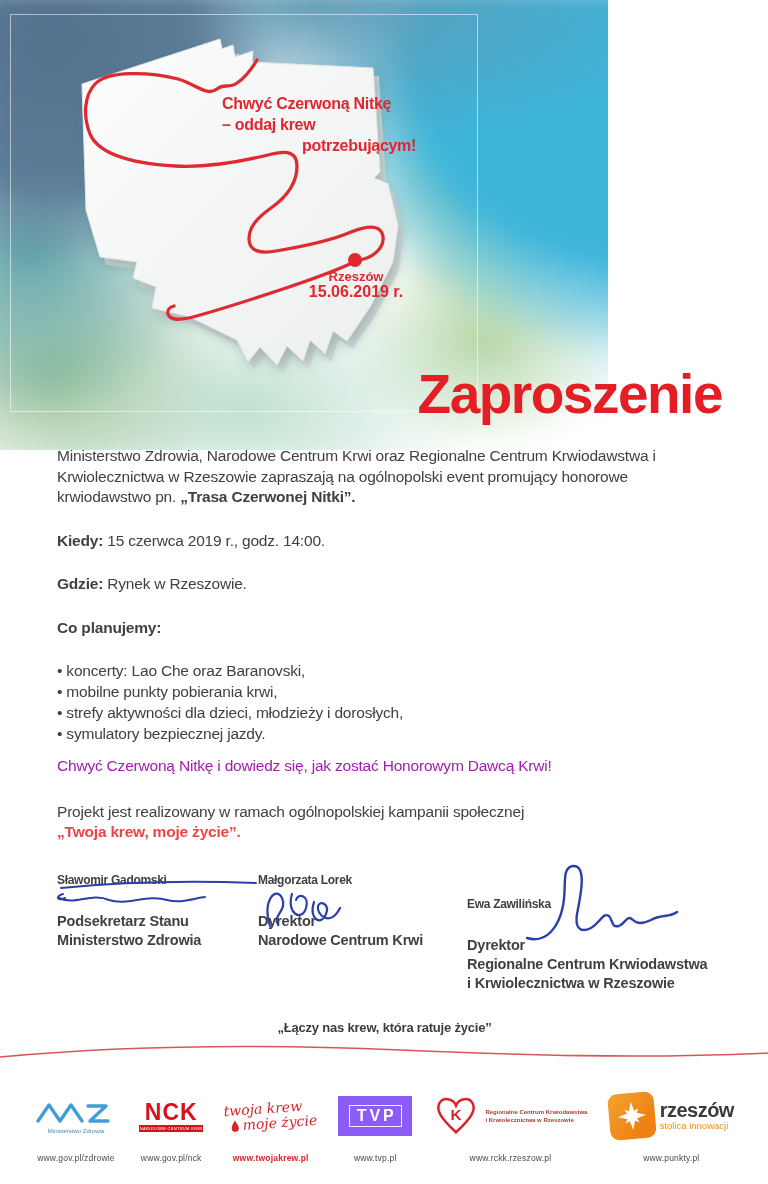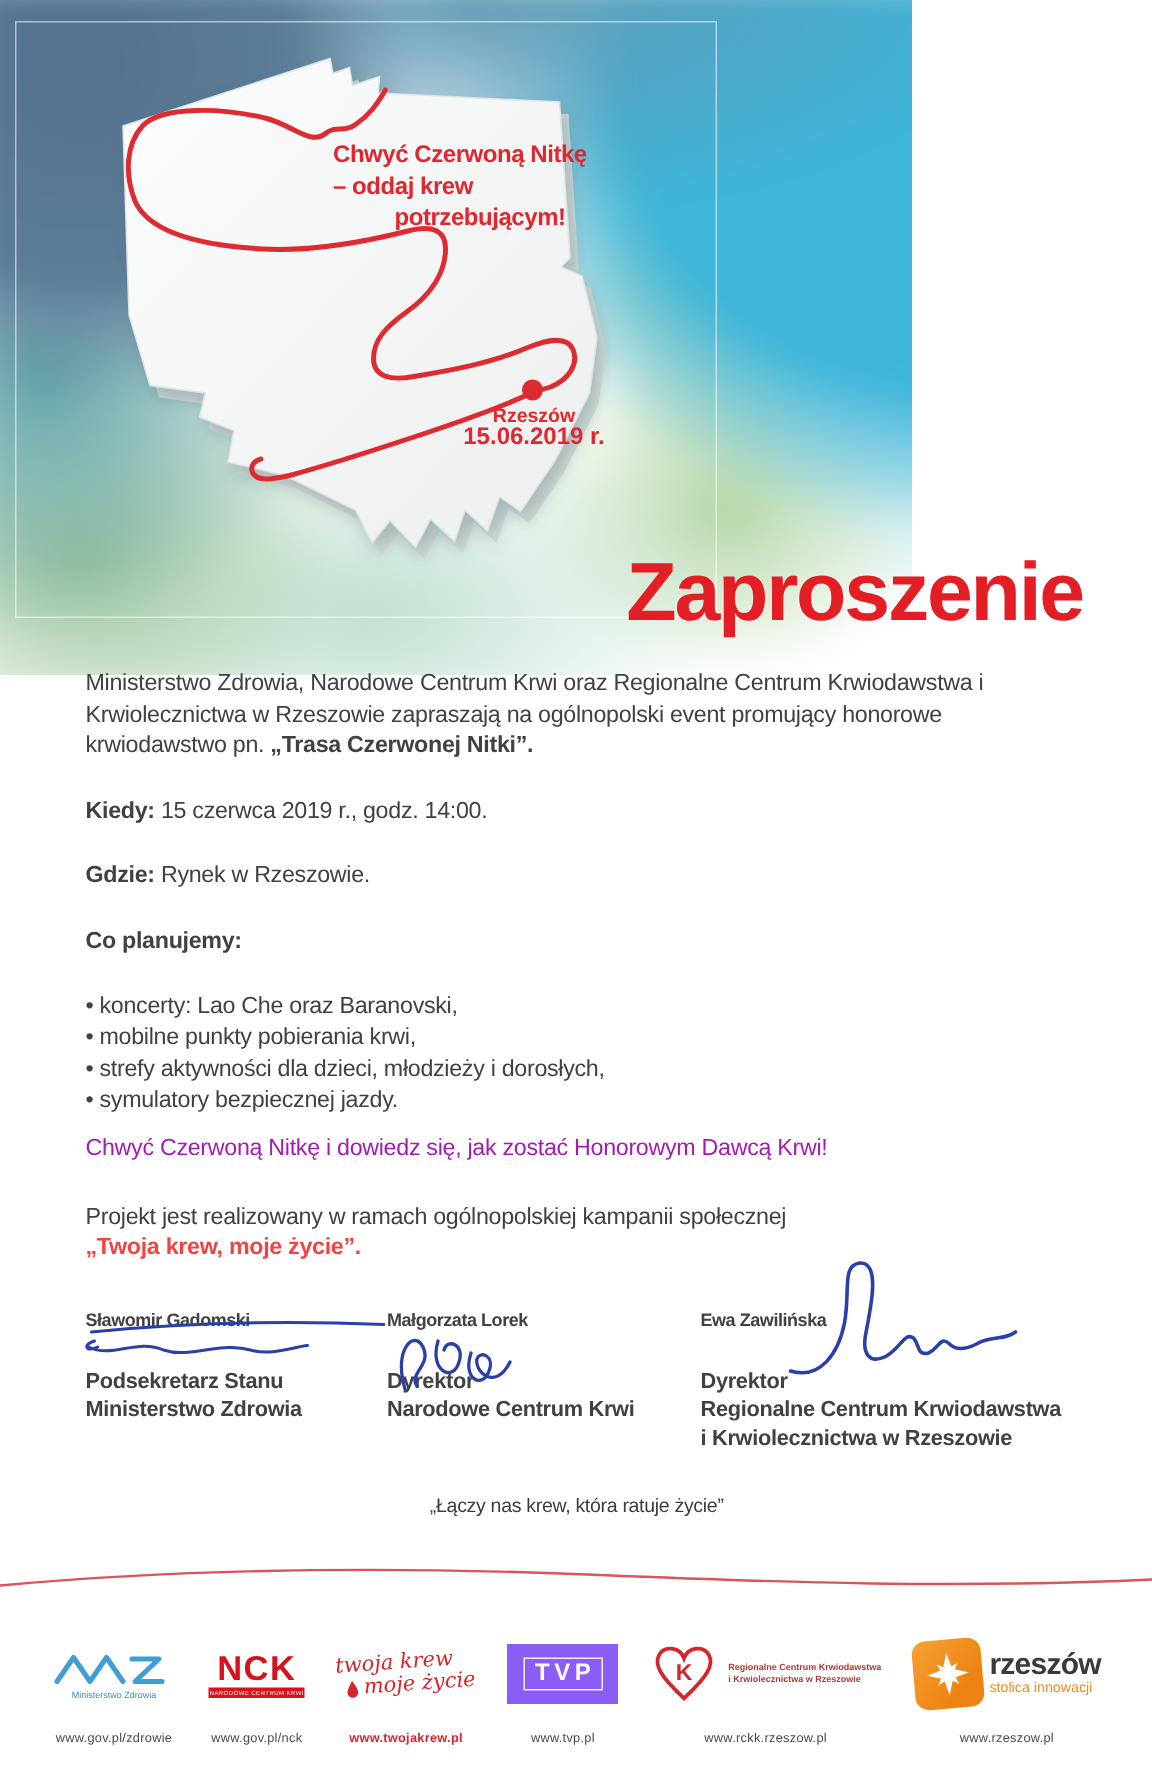--- a/index.html
+++ b/index.html
@@ -21,21 +21,21 @@
       radial-gradient(160px 270px at 470px 150px,#a9cc95 0%, rgba(169,204,149,0) 66%),
       radial-gradient(190px 150px at 480px 335px,#b3d6a6 0%, rgba(179,214,166,0) 70%),
       radial-gradient(150px 130px at 748px 335px,#bfe6f2 0%, rgba(191,230,242,0) 74%);
   }
   .frame-line { position:absolute; left:10px; top:14px; width:468px; height:398px;
     border:1px solid rgba(255,255,255,0.55); z-index:2; }
   .map-svg { position:absolute; left:0; top:0; z-index:3; }
 
   .tagline { position:absolute; left:222px; top:93px; z-index:4; color:#e0262e; font-weight:bold;
     font-size:16px; line-height:21px; letter-spacing:-0.3px; }
-  .tagline .l3 { margin-left:41px; }
+  .tagline .l3 { margin-left:80px; }
 
   .city-label { position:absolute; left:296px; top:269px; width:120px; z-index:4; text-align:center;
     color:#e0262e; font-weight:bold; font-size:13px; line-height:15px; }
   .city-label .date { font-size:16px; }
 
   .poster-title { position:absolute; right:46px; top:362px; z-index:4; color:#e31e24; font-weight:bold;
     font-size:55px; letter-spacing:-1.5px; }
 
   
   .content { position:absolute; left:57px; top:440px; width:655px; font-size:15.5px; line-height:20.5px; letter-spacing:-0.2px; }
@@ -49,29 +49,29 @@
   ul.plans li::before { content:"• "; }
   .cta { margin-top:12px; color:#a21caf; font-weight:normal; }
   .campaign { margin-top:25px; }
   .campaign .red-b { color:#ef4444; font-weight:bold;text-align:center; }
 
   
   .sig-row { margin-top:27px; display:flex; width:655px; }
   .sig-col { position:relative; }
   .sig-col.c1 { width:201px; }
   .sig-col.c2 { width:209px; }
-  .sig-col.c3 { width:245px; }
+  .sig-col.c3 { width:245px;margin-top:24px; }
   .sig-name { font-size:12px; font-weight:bold; letter-spacing:-0.3px; white-space:nowrap; }
   .sig-roles { margin-top:22px; font-size:14.5px; font-weight:bold; line-height:19px; white-space:nowrap; }
   .sig-ink { position:absolute; pointer-events:none; z-index:5; }
   .c1 .sig-ink { left:-6px; top:4px; }
   .c2 .sig-ink { left:0px; top:8px; }
   .c3 .sig-ink { left:52px; top:-36px; }
 
-  .quote { margin-top:25px; width:655px; text-align:center; font-size:13px; font-weight:normal; color:#3a3c3e; }
+  .quote { margin-top:25px; width:655px; text-align:center; font-size:13px; font-weight:bold; color:#3a3c3e; }
 
   
   .wave-svg { position:absolute; left:0; top:1035px; }
   .footer { position:absolute; left:0; top:1088px; width:768px; display:flex; justify-content:space-between;
     padding:0 34px; align-items:flex-start; }
   .logo-item { display:flex; flex-direction:column; align-items:center; }
   .logo-mark { height:56px; display:flex; align-items:center; justify-content:center; }
   .logo-url { margin-top:9px; font-size:8.5px; color:#4a4a4a; letter-spacing:0.2px; }
 
   .mz-stack { display:flex; flex-direction:column; align-items:center; }
@@ -279,17 +279,17 @@
           <svg width="30" height="30" viewBox="0 0 30 30">
             <path d="M15,1 L18.2,11.8 L29,15 L18.2,18.2 L15,29 L11.8,18.2 L1,15 L11.8,11.8 Z" fill="#ffffff"></path>
             <path d="M15,5 L17.4,12.6 L25,15 L17.4,17.4 L15,25 L12.6,17.4 L5,15 L12.6,12.6 Z" fill="#ffffff" transform="rotate(45 15 15)"></path>
           </svg>
         </div>
         <div class="rz-text">
           <div class="rz-name">rzeszów</div>
           <div class="rz-sub">stolica innowacji</div>
         </div>
       </div>
-      <div class="logo-url">www.rzeszow.pl</div>
+      <div class="logo-url">www.punkty.pl</div>
     </div>
 
   </div>
 </div>
 
 </body></html>

